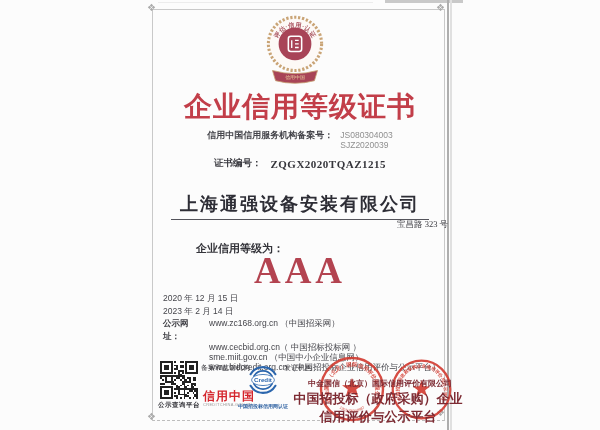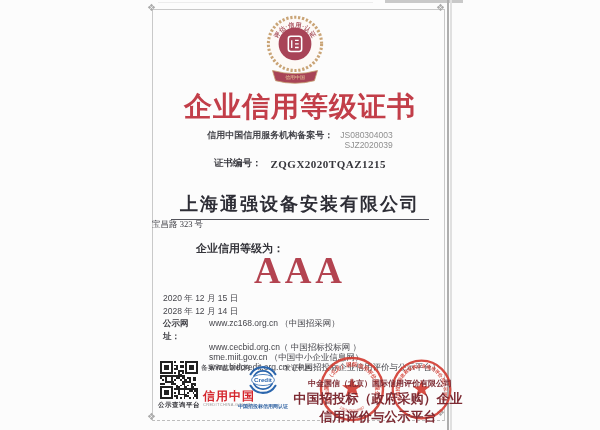--- a/index.html
+++ b/index.html
@@ -16,29 +16,29 @@
   .frame{left:152px;top:9px;width:291px;height:410px;
          border-top:1px solid #c9c9c9;border-left:1px solid #c9c9c9;border-right:1px solid #c9c9c9;
          border-bottom:1px dashed #bdbdbd;}
   .orn{color:#ababab;font-size:10px;line-height:10px;}
   
   .emblem{left:252px;top:10px;width:86px;height:78px;}
   .title{left:160px;top:88px;width:280px;text-align:center;font-size:28px;font-weight:bold;
          color:#c23e49;letter-spacing:1px;}
   .reg-row{left:160px;top:130px;width:280px;display:flex;justify-content:center;gap:7px;align-items:flex-start;}
   .reg-label{font-size:9px;font-weight:bold;color:#45454b;line-height:10px;}
-  .reg-vals{font-size:8.5px;color:#8f8f8f;line-height:10px;text-align:right;}
+  .reg-vals{font-size:8.5px;color:#8f8f8f;line-height:10px;text-align:left;}
   .certno-row{left:160px;top:157px;width:280px;display:flex;justify-content:center;gap:9px;align-items:flex-end;}
   .certno-label{font-size:9.5px;font-weight:bold;color:#3a3a40;}
   .certno-value{font-family:"Liberation Serif",serif;font-size:11px;font-weight:bold;letter-spacing:.5px;color:#35353b;}
   .hereby{left:160px;top:179px;width:280px;text-align:center;font-size:8.5px;font-weight:bold;color:#3a3a40;}
   .company-wrap{left:152px;top:192px;width:296px;text-align:center;}
   .company{display:inline-block;font-family:"Liberation Serif","DejaVu Serif",serif;font-size:18px;
            font-weight:bold;color:#2e2e36;letter-spacing:2px;border-bottom:1.5px solid #54545b;padding:0 9px 3px;}
-  .addr{left:152px;top:219px;width:296px;text-align:left;font-family:"Liberation Serif",serif;
+  .addr{left:152px;top:219px;width:296px;text-align:right;font-family:"Liberation Serif",serif;
         font-size:8.5px;color:#3a3a40;}
   .rating-label{left:196px;top:241px;font-size:11px;font-weight:bold;color:#34343a;}
   .rating{left:160px;top:249px;width:280px;text-align:center;font-family:"Liberation Serif","DejaVu Serif",serif;
           font-size:37px;font-weight:bold;color:#b34350;letter-spacing:4px;}
   .fields{left:163px;top:292px;width:275px;font-size:8.5px;color:#46464c;}
   .frow{display:flex;gap:4px;line-height:12.5px;}
   .flabel{flex:0 0 42px;font-weight:bold;color:#3c3c42;}
   .fvalue{white-space:nowrap;}
   .site{padding-left:46px;line-height:10px;white-space:nowrap;}
   
@@ -112,21 +112,21 @@
   <div class="abs addr">宝昌路 323 号</div>
 
   <div class="abs rating-label">企业信用等级为：</div>
   <div class="abs rating">AAA</div>
 
   <div class="abs fields">
     <div class="frow">
       <span class="fvalue">2020 年 12 月 15 日</span>
     </div>
     <div class="frow">
-      <span class="fvalue">2028 年 12 月 14 日</span>
+      <span class="fvalue">2023 年 2 月 14 日</span>
     </div>
     <div class="frow">
       <span class="flabel">公示网址：</span>
       <span class="fvalue">www.zc168.org.cn （中国招采网）</span>
     </div>
     <div class="site">www.cecbid.org.cn（ 中国招标投标网 ）</div>
     <div class="site">sme.miit.gov.cn （中国中小企业信息网）</div>
     <div class="site">www.bidcredit.org.cn（中国招投标企业信用评价与公示平台）</div>
   </div>
 

